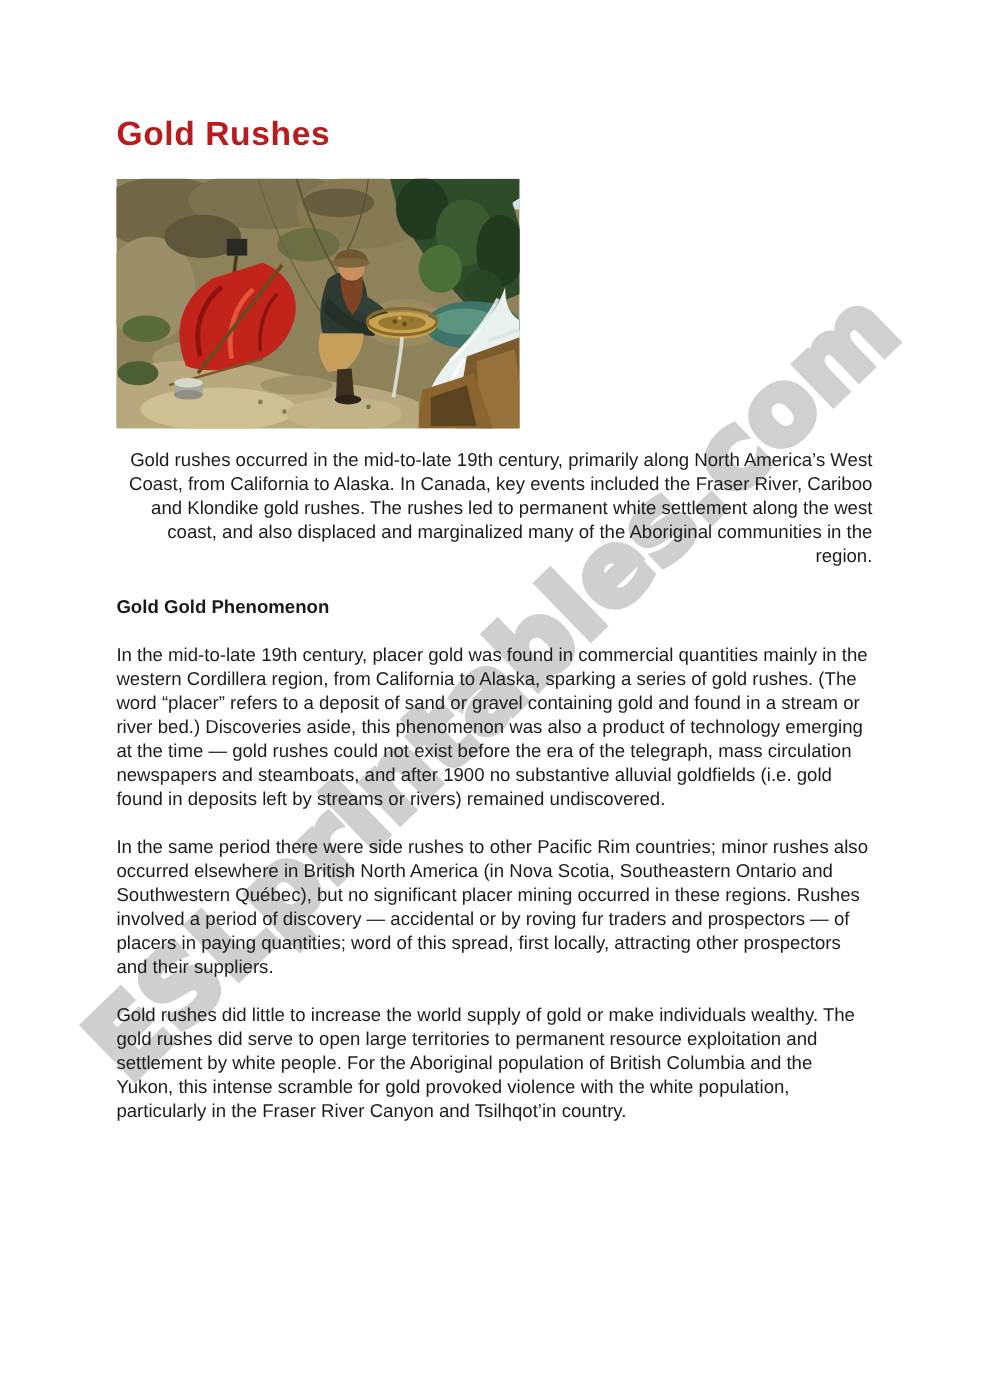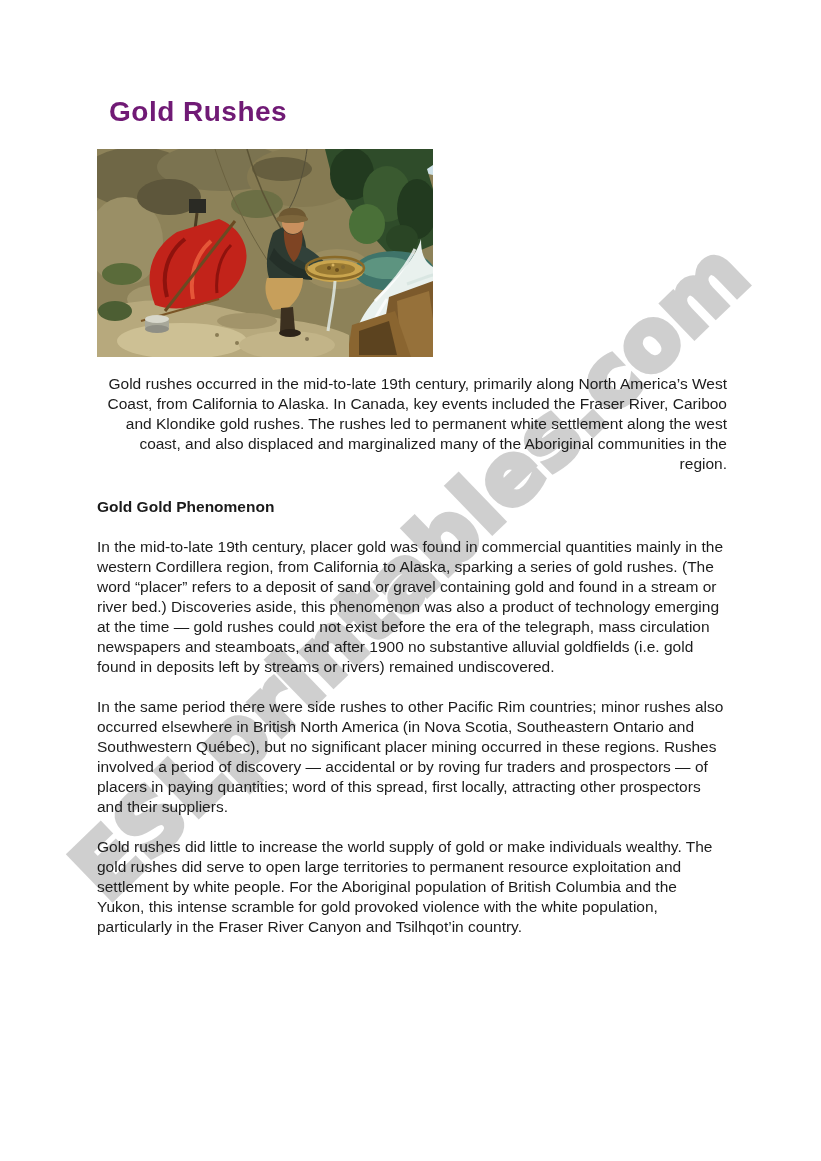--- a/index.html
+++ b/index.html
@@ -30,22 +30,22 @@
   .content {
     position: relative;
     z-index: 1;
     padding: 96px 0 0 97px;
     width: 630px;
   }
   h1.doc-title {
     font-size: 28px;
     line-height: 32px;
     font-weight: bold;
-    color: #701a75;
-    margin: 0 0 21px 12px;
+    color: #b91c1c;
+    margin: 0 0 21px 0;
     letter-spacing: 0.5px;
   }
   figure.painting {
     margin: 0;
     width: 336px;
     height: 208px;
     display: block;
   }
   figure.painting svg { display: block; }
   p.body-text {

